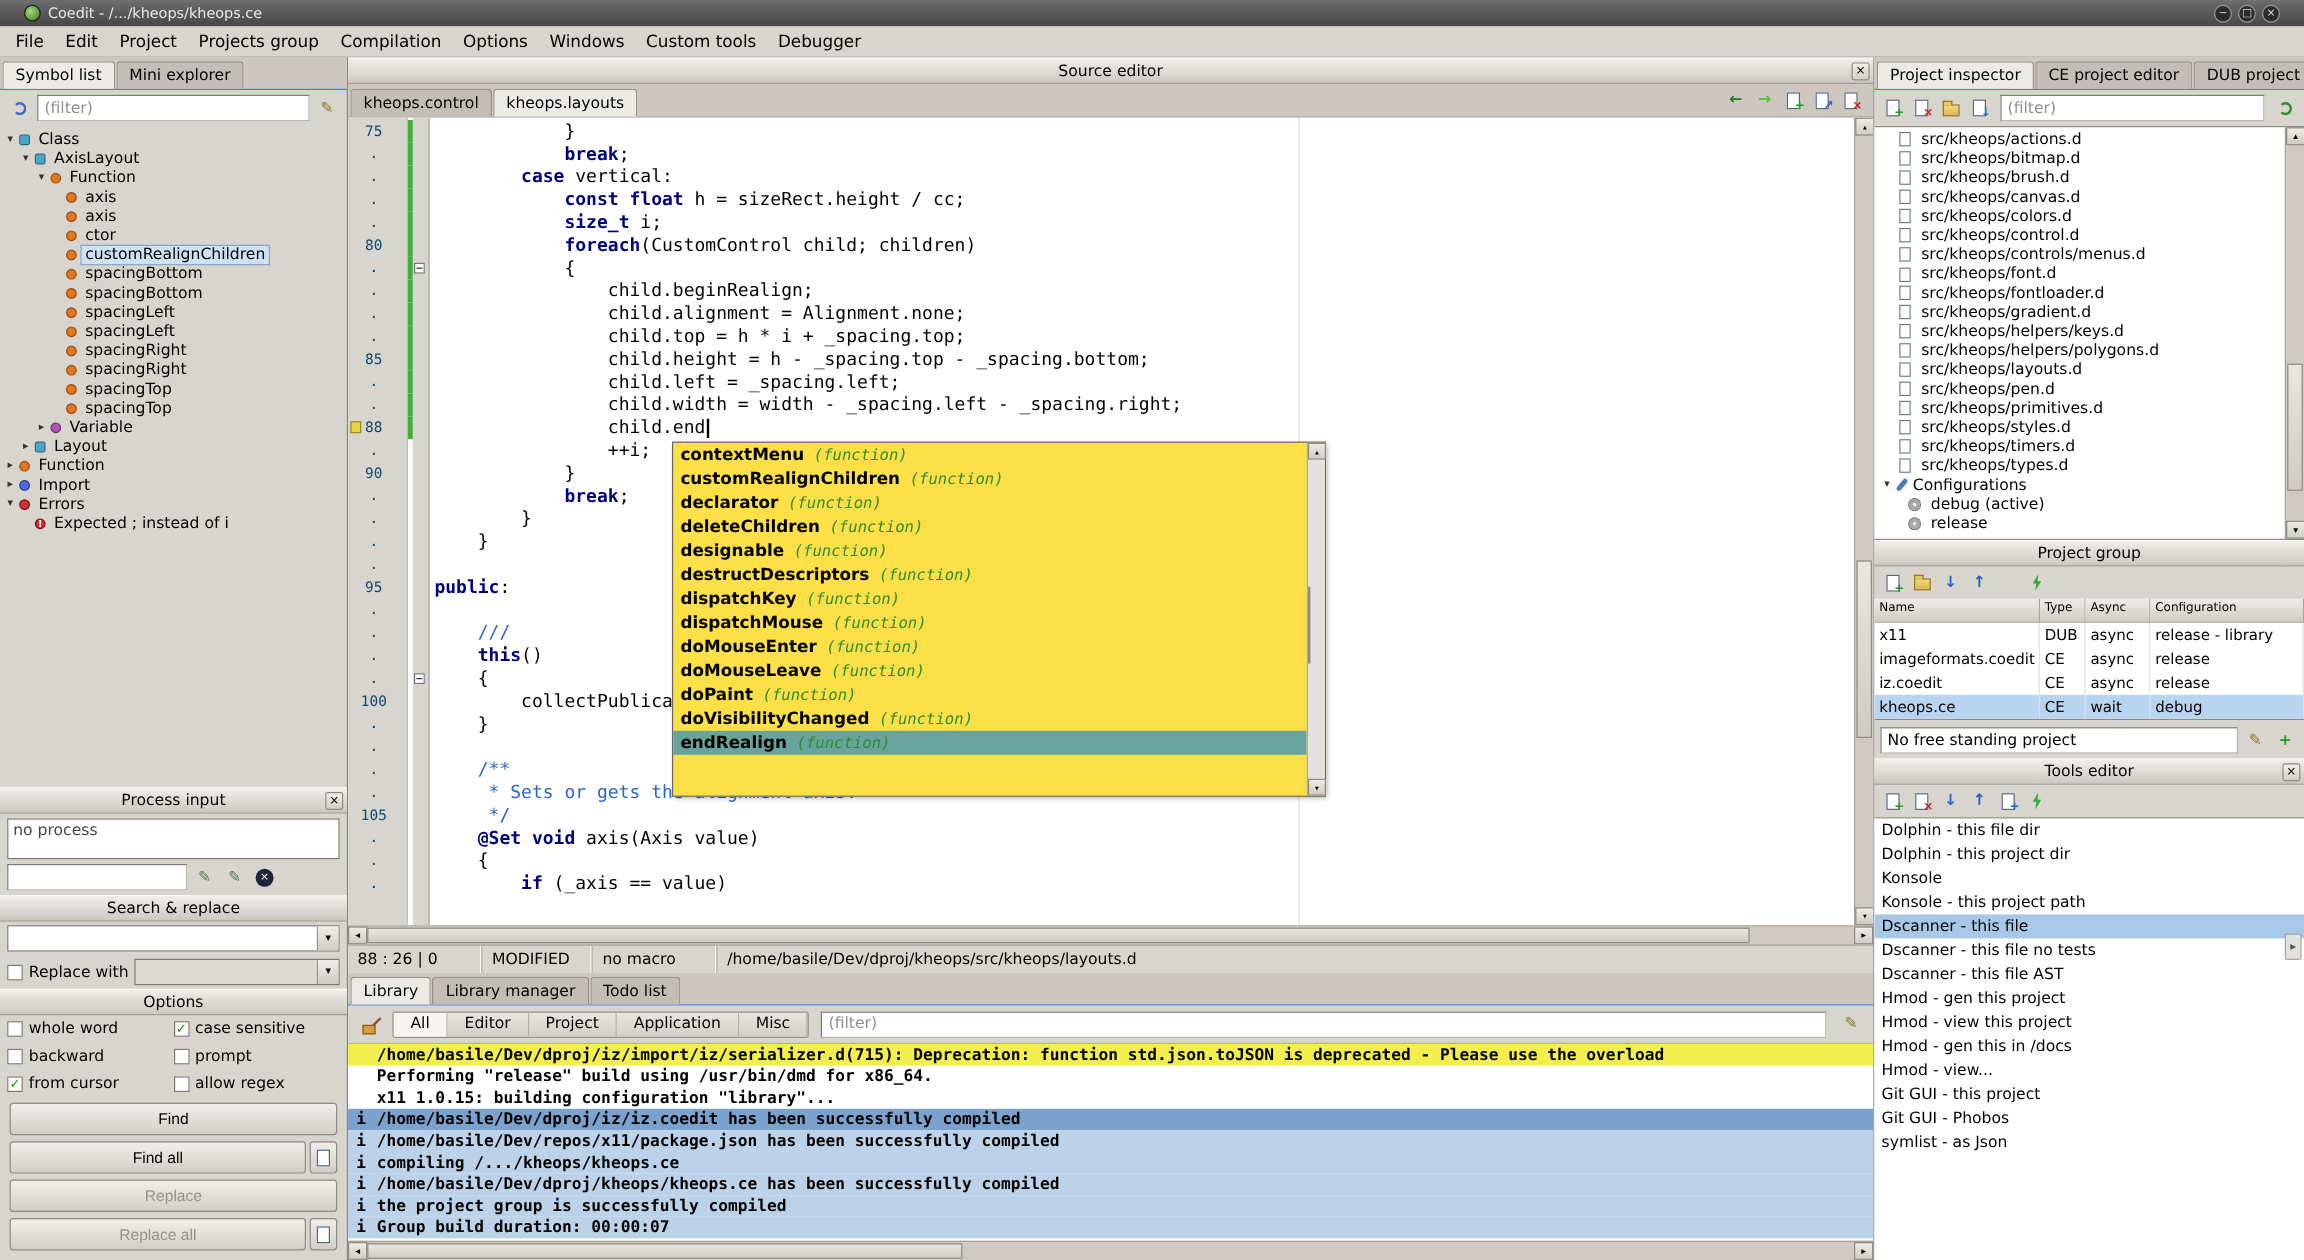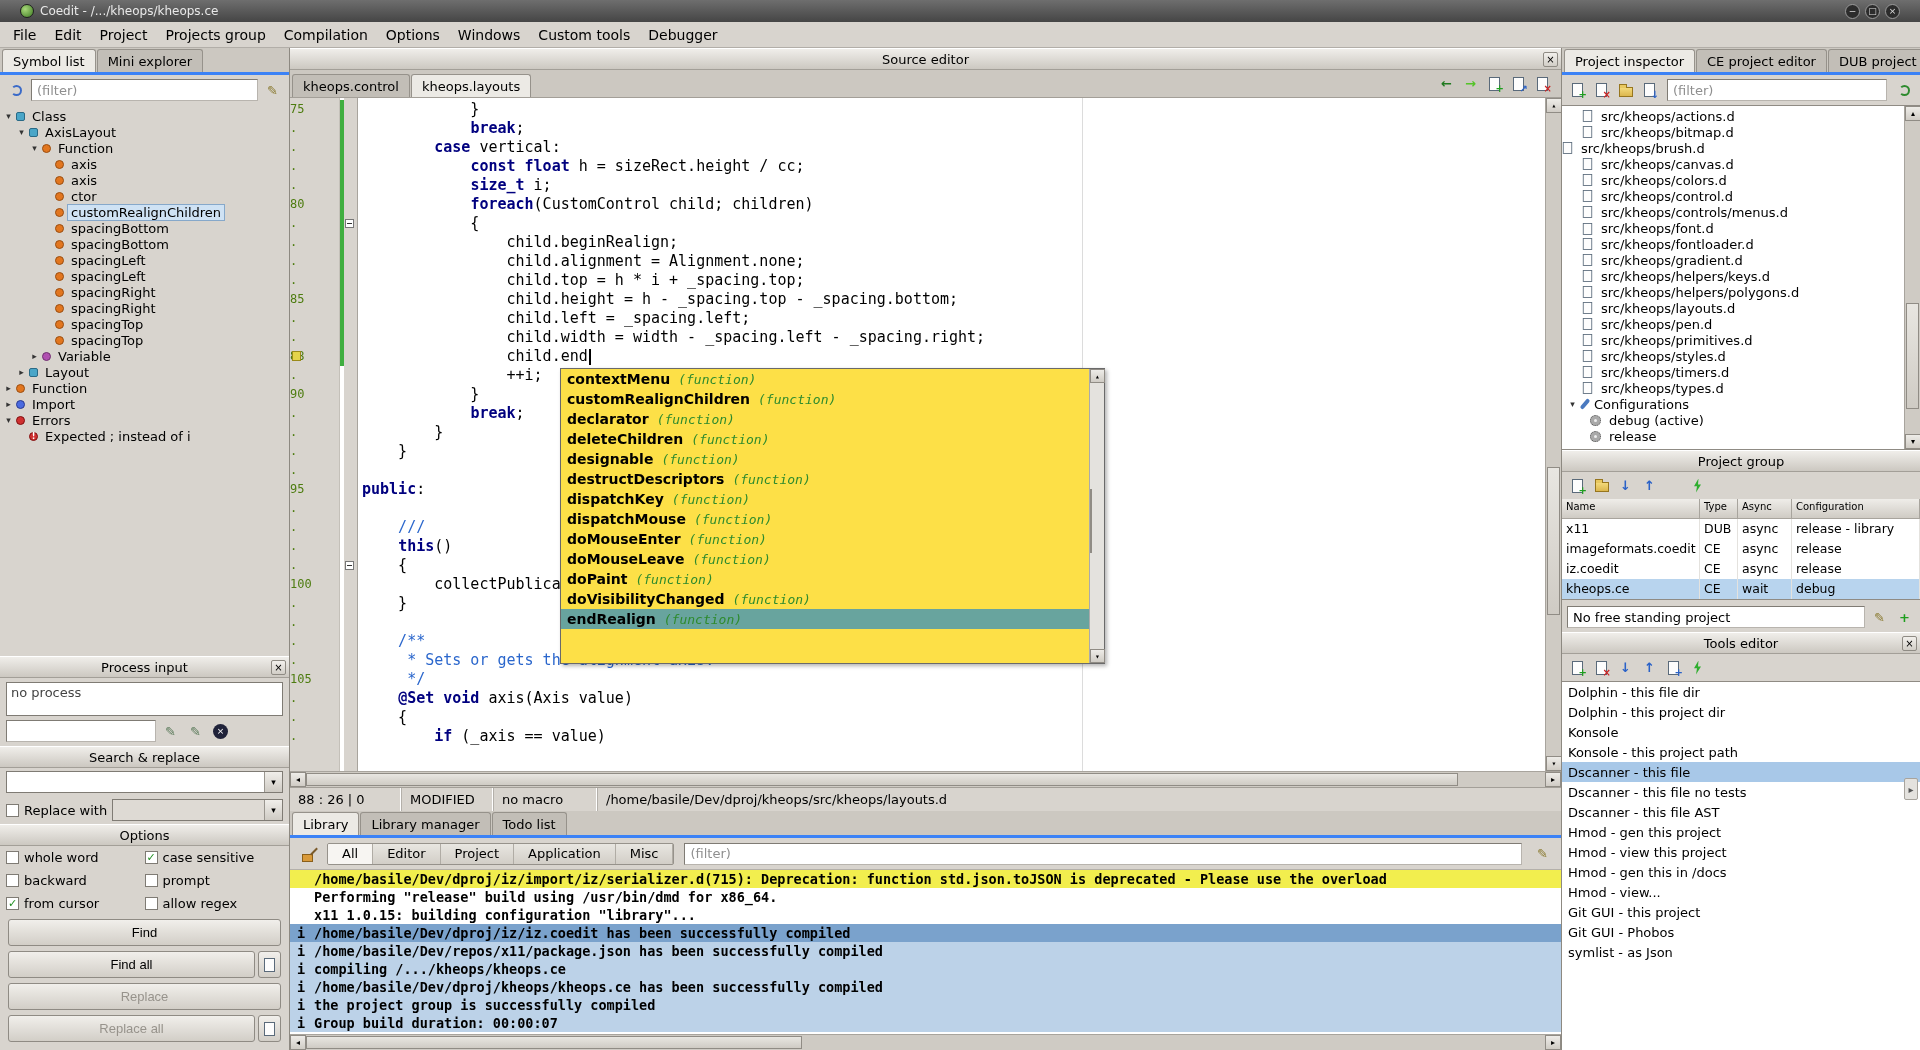--- a/index.html
+++ b/index.html
@@ -16,21 +16,21 @@
 
 
 .main{display:flex;height:1002px;}
 .col-left{width:290px;display:flex;flex-direction:column;border-right:1px solid #8d8981;background:#d8d4ce;}
 .col-center{flex:1;min-width:0;display:flex;flex-direction:column;border-right:1px solid #8d8981;background:#d8d4ce;}
 .col-right{width:358px;display:flex;flex-direction:column;background:#d8d4ce;}
 
 
 .band{height:22px;flex:none;background:linear-gradient(#f0eeea,#ccc8c1);border-top:1px solid #fff;border-bottom:1px solid #a39f98;display:flex;align-items:center;justify-content:center;position:relative;font-size:13px;}
 .band .bx{position:absolute;right:3px;top:3px;width:15px;height:15px;border:1px solid #8f8b84;background:linear-gradient(#f2f0ec,#d2cec7);font-size:10px;line-height:13px;text-align:center;border-radius:2px;}
-.tabsbar{height:27px;flex:none;display:flex;align-items:flex-end;background:#ccc8c1;border-bottom:3px solid #3b82f6;padding:0 2px;gap:1px;}
+.tabsbar{height:27px;flex:none;display:flex;align-items:flex-end;background:#ccc8c1;border-bottom:1px solid #3b82f6;padding:0 2px;gap:1px;}
 .tab{padding:4px 10px 3px;background:#c2beb7;border:1px solid #96928b;border-bottom:none;border-radius:3px 3px 0 0;white-space:nowrap;}
 .tab.active{background:#eceae5;}
 .tin{background:#fff;border:1px solid #7f7b74;border-bottom-color:#b8b4ae;border-right-color:#b8b4ae;height:22px;padding:0 5px;font-size:13px;font-family:inherit;width:100%;}
 .tin::placeholder{color:#8f8f8f;opacity:1;}
 .icon-btn{width:21px;height:21px;display:flex;align-items:center;justify-content:center;flex:none;}
 .combo{display:flex;height:22px;border:1px solid #7f7b74;background:#fff;}
 .combo.dis{background:#dedad4;}
 .combo .cfield{flex:1;}
 .combo .cbtn{width:18px;background:linear-gradient(#f0eeea,#cfcbc4);border-left:1px solid #9a968f;display:flex;align-items:center;justify-content:center;font-size:9px;}
 .cb{width:13px;height:13px;background:#fff;border:1px solid #7f7b74;display:inline-flex;align-items:center;justify-content:center;font-size:11px;font-weight:bold;color:#1f8f1f;flex:none;}
@@ -93,21 +93,21 @@
 
 
 .edit-tabs{height:28px;flex:none;display:flex;align-items:flex-end;background:#ccc8c1;border-bottom:1px solid #a39f98;padding:0 2px;gap:1px;}
 .edit-tab-icons{margin-left:auto;display:flex;align-items:center;gap:3px;padding-right:6px;align-self:center;}
 .editor{flex:1;position:relative;background:#fff;overflow:hidden;font-family:"DejaVu Sans Mono","Liberation Mono",monospace;font-size:15px;}
 .gut-bg{position:absolute;left:0;top:0;bottom:0;width:50px;background:#d8d4ce;border-right:1px solid #c4c0b9;}
 .fold-bg{position:absolute;left:54px;top:0;bottom:0;width:14px;background:#d8d4ce;border-right:1px solid #a8a49d;}
 .margin-line{position:absolute;top:0;bottom:0;left:792px;width:1px;background:#dcdcdc;}
 .ed-lines{position:absolute;left:0;right:16px;top:2px;}
 .ed-row{display:flex;height:19px;line-height:19px;white-space:pre;}
-.gut{width:50px;flex:none;position:relative;text-align:left;padding-right:7px;font-size:12px;color:#4d7c0f;font-family:"DejaVu Sans Mono",monospace;}
+.gut{width:50px;flex:none;position:relative;text-align:center;padding-right:7px;font-size:12px;color:#0c4a6e;font-family:"DejaVu Sans Mono",monospace;}
 .gbar{position:absolute;right:-4px;top:0;bottom:0;width:4px;}
 .gut.chg .gbar{background:#3fae3f;}
 .curmark{position:absolute;left:2px;top:4px;width:9px;height:10px;background:#e4d44a;border:1px solid #9a8a1a;}
 .fold{width:18px;flex:none;display:flex;align-items:center;justify-content:center;}
 .foldbox{width:9px;height:9px;background:#fff;border:1px solid #777;position:relative;}
 .foldbox:after{content:"";position:absolute;left:1px;top:3px;width:5px;height:1px;background:#333;}
 .codeln{padding-left:4px;}
 .tk-p{color:#000;}
 .tk-k{color:#00007f;font-weight:bold;}
 .tk-c{color:#2a66cc;}
@@ -676,21 +676,21 @@
     <div class="ftree-wrap">
       <div class="ftree">
           <div class="tree-row" style="padding-left: 20px;">
             <span class="pg" style="transform: scale(0.85); margin-right: 5px;"></span>
             <span class="tlbl">src/kheops/actions.d</span>
           </div>
           <div class="tree-row" style="padding-left: 20px;">
             <span class="pg" style="transform: scale(0.85); margin-right: 5px;"></span>
             <span class="tlbl">src/kheops/bitmap.d</span>
           </div>
-          <div class="tree-row" style="">
+          <div class="tree-row" style="padding-left: 20px;">
             <span class="pg" style="transform: scale(0.85); margin-right: 5px;"></span>
             <span class="tlbl">src/kheops/brush.d</span>
           </div>
           <div class="tree-row" style="padding-left: 20px;">
             <span class="pg" style="transform: scale(0.85); margin-right: 5px;"></span>
             <span class="tlbl">src/kheops/canvas.d</span>
           </div>
           <div class="tree-row" style="padding-left: 20px;">
             <span class="pg" style="transform: scale(0.85); margin-right: 5px;"></span>
             <span class="tlbl">src/kheops/colors.d</span>

